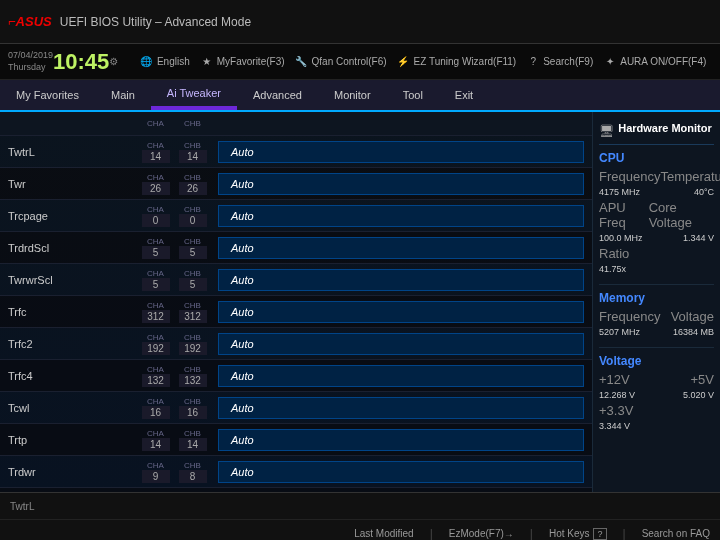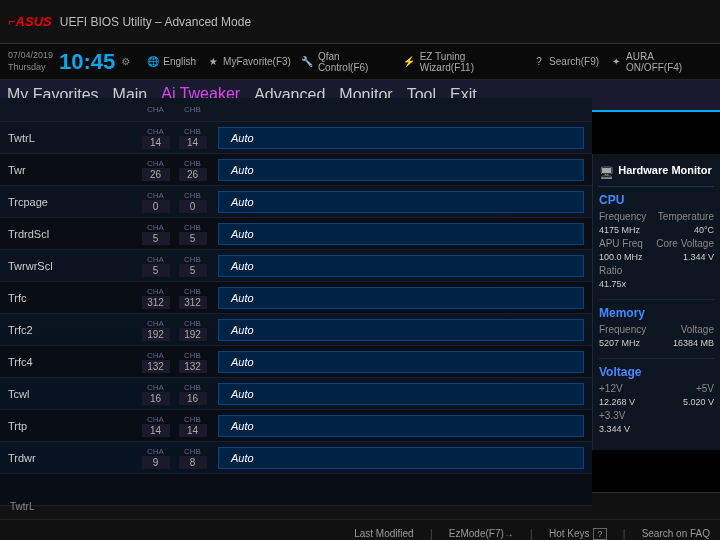--- a/index.html
+++ b/index.html
@@ -40,30 +40,29 @@
       display: flex;
       align-items: center;
       padding: 2px 8px;
       height: 36px;
       border-bottom: 1px solid #222;
       gap: 16px;
     }
     .time-section {
       display: flex;
       align-items: center;
-      gap: 6px;
     }
     .date-info {
       font-size: 9px;
       color: #888;
       line-height: 1.3;
     }
     .time-display {
       font-size: 22px;
-      color: #0ea5e9;
+      color: #bef264;
       font-weight: bold;
     }
     .gear-icon {
       color: #888;
       font-size: 10px;
     }
     .top-actions {
       display: flex;
       gap: 10px;
       font-size: 10px;
@@ -87,38 +86,37 @@
 
     
     .nav-bar {
       background: #1a1a2e;
       display: flex;
       align-items: center;
       height: 32px;
       border-bottom: 2px solid #00aaff;
     }
     .nav-item {
-      padding: 0 7px;
+      padding: 0 16px;
       height: 100%;
       display: flex;
       align-items: center;
       color: #ccc;
       cursor: pointer;
-      font-size: 16px;
+      font-size: 11px;
     }
     .nav-item.active {
-      color: #d946ef;
-      border-bottom: 2px solid #6d28d9;
+      color: #c4b5fd;
+      border-bottom: 4px solid #6d28d9;
     }
 
     
     .main-content {
       display: flex;
       height: 380px;
-      align-items: center;
     }
 
     
     .left-panel {
       flex: 1;
       background: linear-gradient(180deg, #0d1117 0%, #0a0f1a 100%);
       overflow: hidden;
     }
 
     
@@ -197,21 +195,21 @@
       font-weight: bold;
       color: #4488ff;
       margin-bottom: 4px;
     }
     .hw-row {
       display: flex;
       justify-content: space-between;
       margin-bottom: 3px;
     }
     .hw-label {
-      font-size: 10px;
+      font-size: 13px;
       color: #888;
     }
     .hw-value {
       font-size: 9px;
       color: #ccc;
     }
     .hw-divider {
       height: 1px;
       background: #1a2a3a;
       margin: 6px 0;

